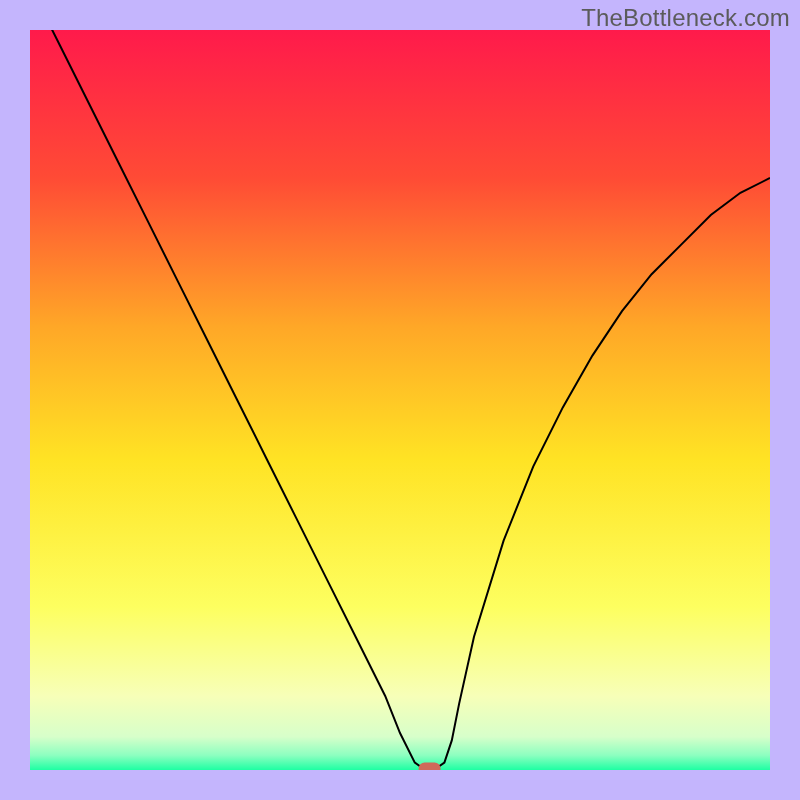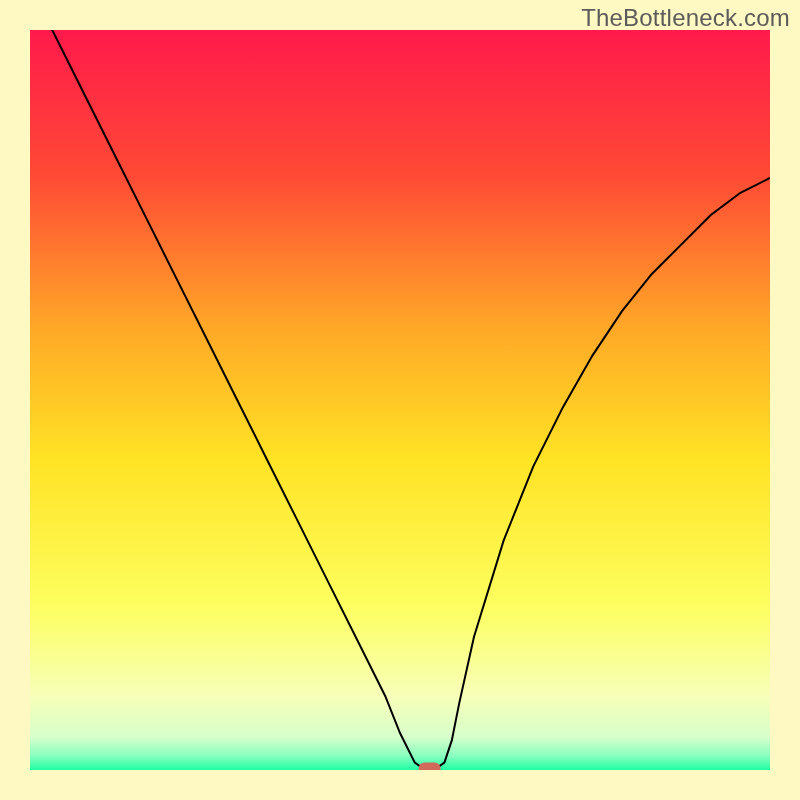--- a/index.html
+++ b/index.html
@@ -8,21 +8,21 @@
     width: 800px;
     height: 800px;
     overflow: hidden;
     background: #000;
     font-family: Arial, Helvetica, sans-serif;
   }
   .frame {
     position: relative;
     width: 800px;
     height: 800px;
-    background: #fef9c3;
+    background: #c4b5fd;
   }
   .plot {
     position: absolute;
     left: 30px;
     top: 30px;
     width: 740px;
     height: 740px;
     overflow: hidden;
   }
   .plot svg {

